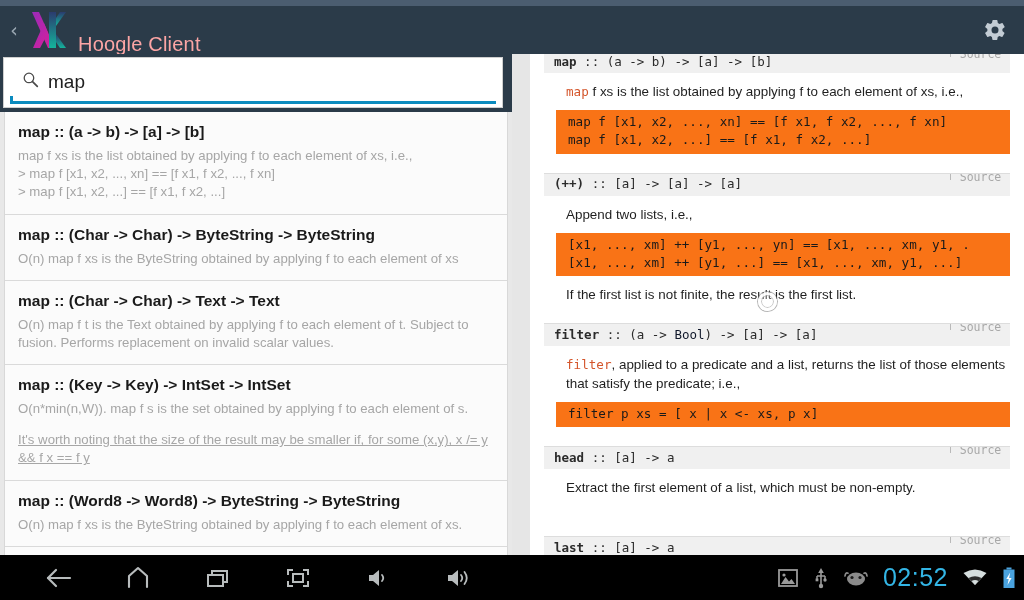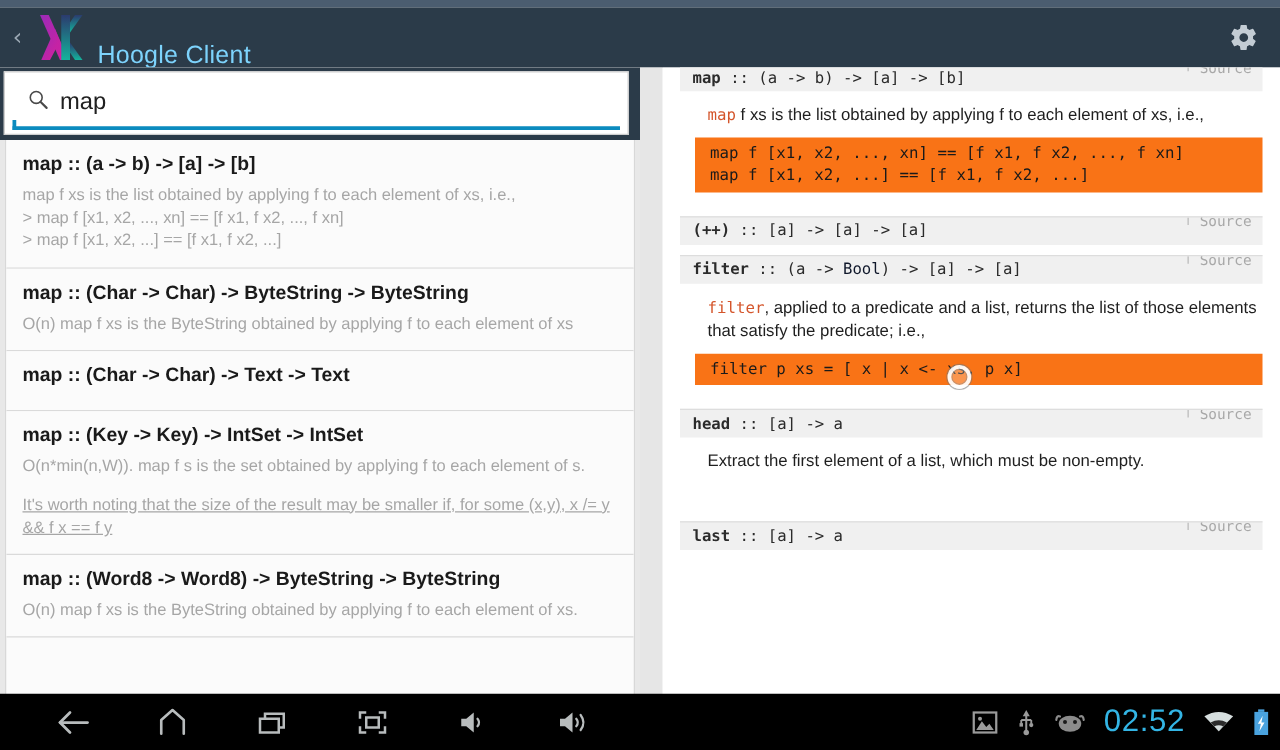--- a/index.html
+++ b/index.html
@@ -49,21 +49,21 @@
   }
   .logo {
     position: relative;
     width: 46px;
     height: 44px;
     flex: 0 0 auto;
   }
   .logo svg { display: block; }
   .app-title {
     margin-left: 8px;
-    color: #7dd3fc;
+    color: #fca5a5;
     font-size: 20px;
     font-weight: normal;
     letter-spacing: .2px;
     margin-top: 28px;
   }
   .gear-btn {
     position: absolute;
     right: 14px;
     top: 50%;
     transform: translateY(-50%);
@@ -365,20 +365,21 @@
 &gt; map f [x1, x2, ...] == [f x1, f x2, ...]</div>
       </div>
 
       <div class="result-item">
         <div class="result-title">map :: (Char -&gt; Char) -&gt; ByteString -&gt; ByteString</div>
         <div class="result-desc">O(n) map f xs is the ByteString obtained by applying f to each element of xs</div>
       </div>
 
       <div class="result-item">
         <div class="result-title">map :: (Char -&gt; Char) -&gt; Text -&gt; Text</div>
+        <div class="result-desc">O(n) map f t is the Text obtained by applying f to each element of t. Subject to fusion. Performs replacement on invalid scalar values.</div>
       </div>
 
       <div class="result-item">
         <div class="result-title">map :: (Key -&gt; Key) -&gt; IntSet -&gt; IntSet</div>
         <div class="result-desc">O(n*min(n,W)). map f s is the set obtained by applying f to each element of s.</div>
         <div class="result-desc">It's worth noting that the size of the result may be smaller if, for some (x,y), x /= y &amp;&amp; f x == f y</div>
       </div>
 
       <div class="result-item">
         <div class="result-title">map :: (Word8 -&gt; Word8) -&gt; ByteString -&gt; ByteString</div>
@@ -402,20 +403,26 @@
           <div class="doc-para"><span class="ident">map</span><span> f  xs is the list obtained by applying f to each element of xs, i.e.,</span></div>
           <div class="code-block">map f [x1, x2, ..., xn] == [f x1, f x2, ..., f xn]
 map f [x1, x2, ...] == [f x1, f x2, ...]</div>
         </div>
       </div>
 
       <div class="doc-entry">
         <div class="sig-bar">
           <span class="sig"><b>(++)</b><span> :: [a] -&gt; [a] -&gt; [a]</span></span>
           <span class="source-link">Source</span>
+        </div>
+        <div class="doc-body">
+          <div class="doc-para">Append two lists, i.e.,</div>
+          <div class="code-block">[x1, ..., xm] ++ [y1, ..., yn] == [x1, ..., xm, y1, .
+[x1, ..., xm] ++ [y1, ...] == [x1, ..., xm, y1, ...]</div>
+          <div class="doc-para">If the first list is not finite, the result is the first list.</div>
         </div>
       </div>
 
       <div class="doc-entry">
         <div class="sig-bar">
           <span class="sig"><b>filter</b><span> :: (a -&gt; </span><span class="kw">Bool</span><span>) -&gt; [a] -&gt; [a]</span></span>
           <span class="source-link">Source</span>
         </div>
         <div class="doc-body">
           <div class="doc-para"><span class="ident">filter</span><span>, applied to a predicate and a list, returns the list of those elements that satisfy the predicate; i.e.,</span></div>

